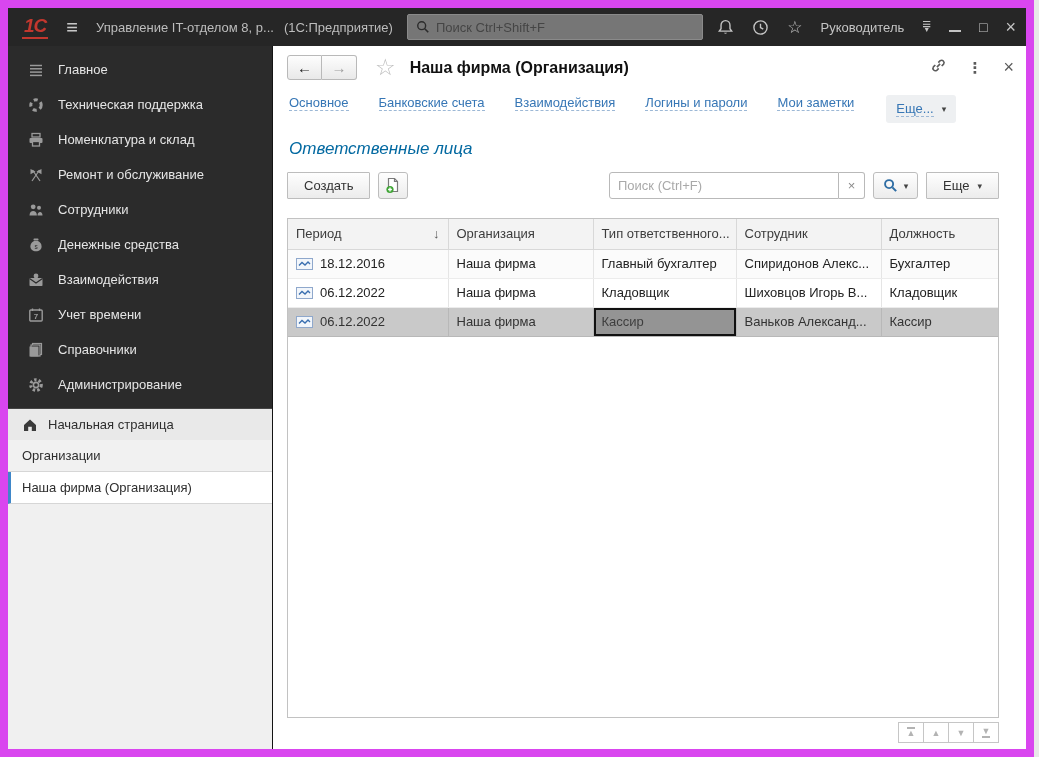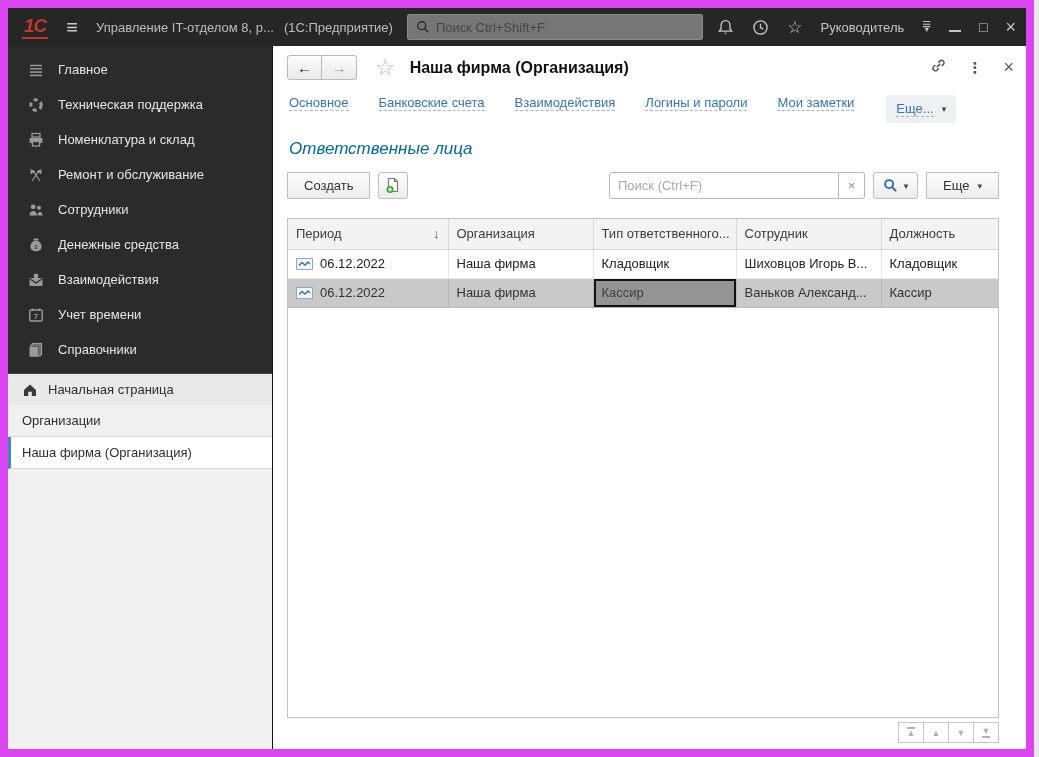--- a/index.html
+++ b/index.html
@@ -224,20 +224,29 @@
       <div class="sb-item">
         <span class="sb-ico">
             <svg width="16" height="16" viewBox="0 0 16 16">
               <rect x="4.5" y="1.5" width="9" height="11" fill="none" stroke="#9a9a9a" stroke-width="1.2"></rect>
               <rect x="3" y="3" width="9" height="11" fill="#2b2b2b" stroke="#9a9a9a" stroke-width="1.2"></rect>
               <rect x="1.5" y="4.5" width="9" height="10" fill="#9a9a9a"></rect>
             </svg>
           </span>
         <span>Справочники</span>
       </div>
+      <div class="sb-item">
+        <span class="sb-ico">
+            <svg width="16" height="16" viewBox="0 0 16 16">
+              <circle cx="8" cy="8" r="5.3" fill="none" stroke="#9a9a9a" stroke-width="3" stroke-dasharray="2.4 2.1"></circle>
+              <circle cx="8" cy="8" r="2.6" fill="none" stroke="#9a9a9a" stroke-width="1.6"></circle>
+            </svg>
+          </span>
+        <span>Администрирование</span>
+      </div>
       <div style="flex:0 0 6px"></div>
       <div class="sb-home">
         <span class="sb-ico">
             <svg width="16" height="16" viewBox="0 0 16 16">
               <path d="M2 8l6-5.6L14 8v6h-4.2V9.8H6.2V14H2z" fill="#3a3a3a"></path>
             </svg>
           </span>
         <span>Начальная страница</span>
       </div>
       <div class="sb-win">
@@ -327,20 +336,36 @@
           <thead>
             <tr>
               <th><span>Период</span><span class="sort-arrow">↓</span></th>
               <th>Организация</th>
               <th>Тип ответственного...</th>
               <th>Сотрудник</th>
               <th>Должность</th>
             </tr>
           </thead>
           <tbody>
+            <tr class="alt">
+              <td>
+                  <span class="cell-period">
+                    <span class="rec-ico">
+                      <svg width="13" height="8" viewBox="0 0 13 8">
+                        <polyline points="1,5.5 4,2.5 7,5 10,2 12,4" fill="none" stroke="#3a6fb0" stroke-width="1.4"></polyline>
+                      </svg>
+                    </span>
+                    <span>18.12.2016</span>
+                  </span>
+                </td>
+              <td>Наша фирма</td>
+              <td>Главный бухгалтер</td>
+              <td>Спиридонов Алекс...</td>
+              <td>Бухгалтер</td>
+            </tr>
             <tr>
               <td>
                   <span class="cell-period">
                     <span class="rec-ico">
                       <svg width="13" height="8" viewBox="0 0 13 8">
                         <polyline points="1,5.5 4,2.5 7,5 10,2 12,4" fill="none" stroke="#3a6fb0" stroke-width="1.4"></polyline>
                       </svg>
                     </span>
                     <span>06.12.2022</span>
                   </span>

